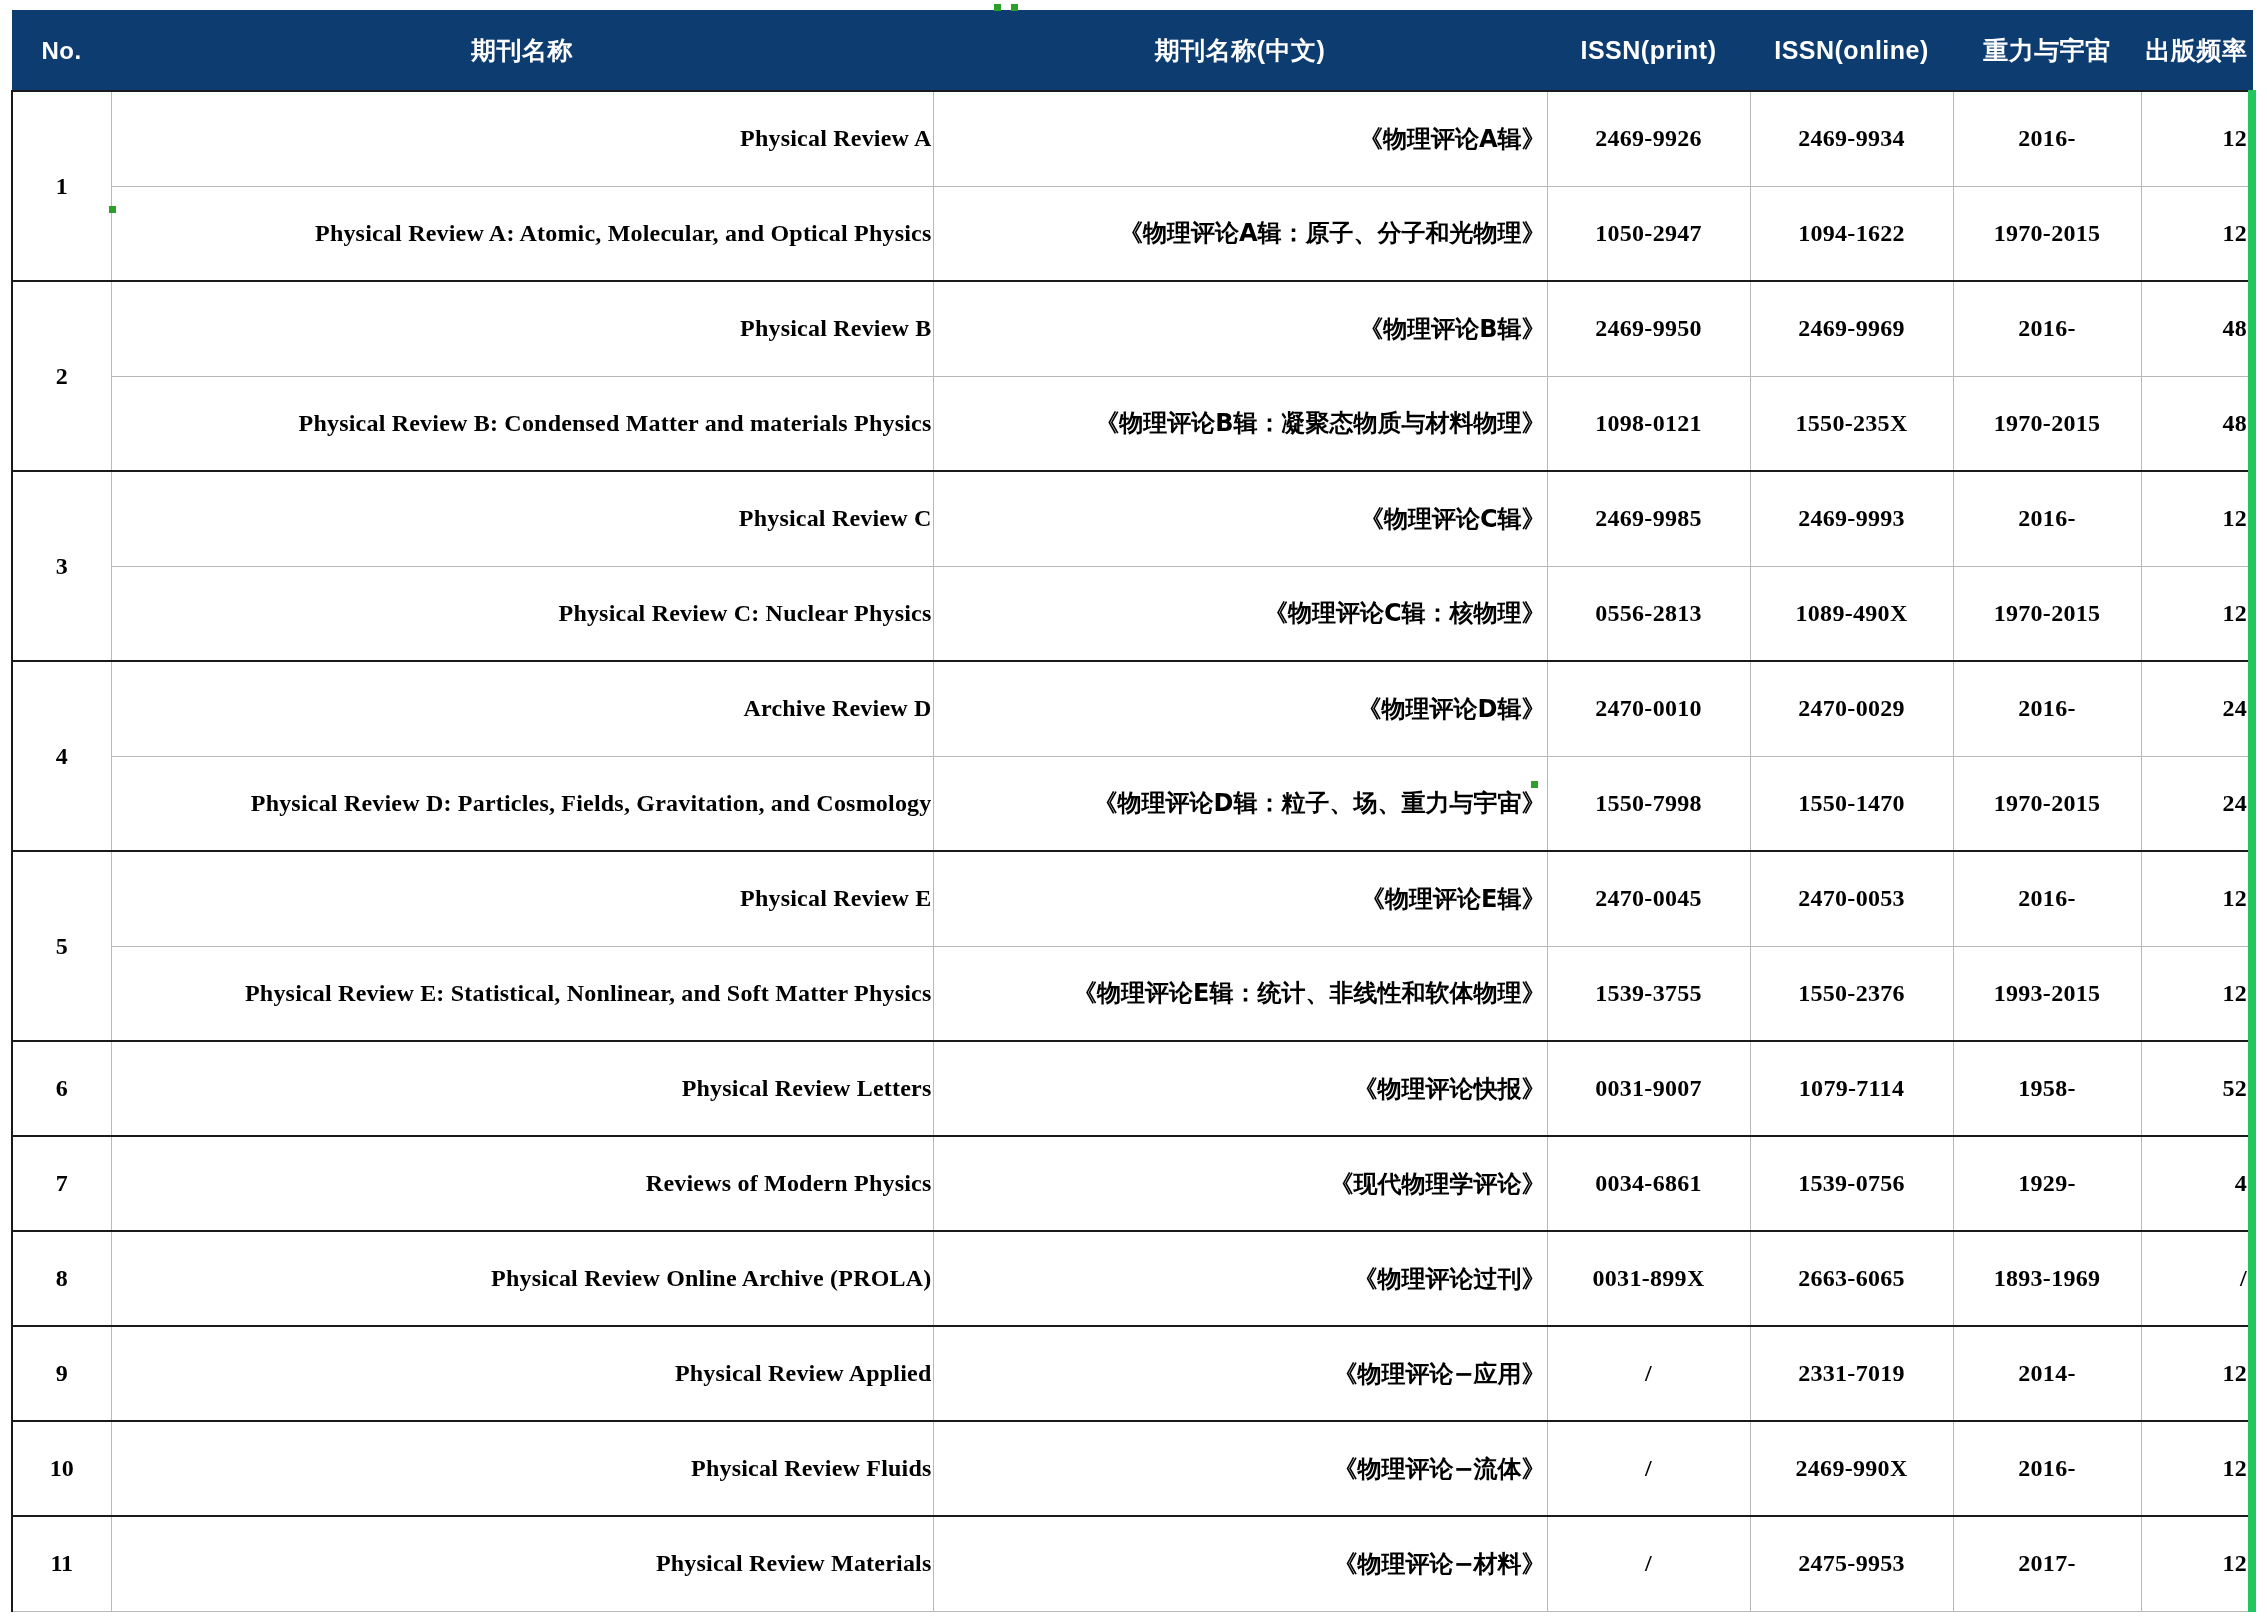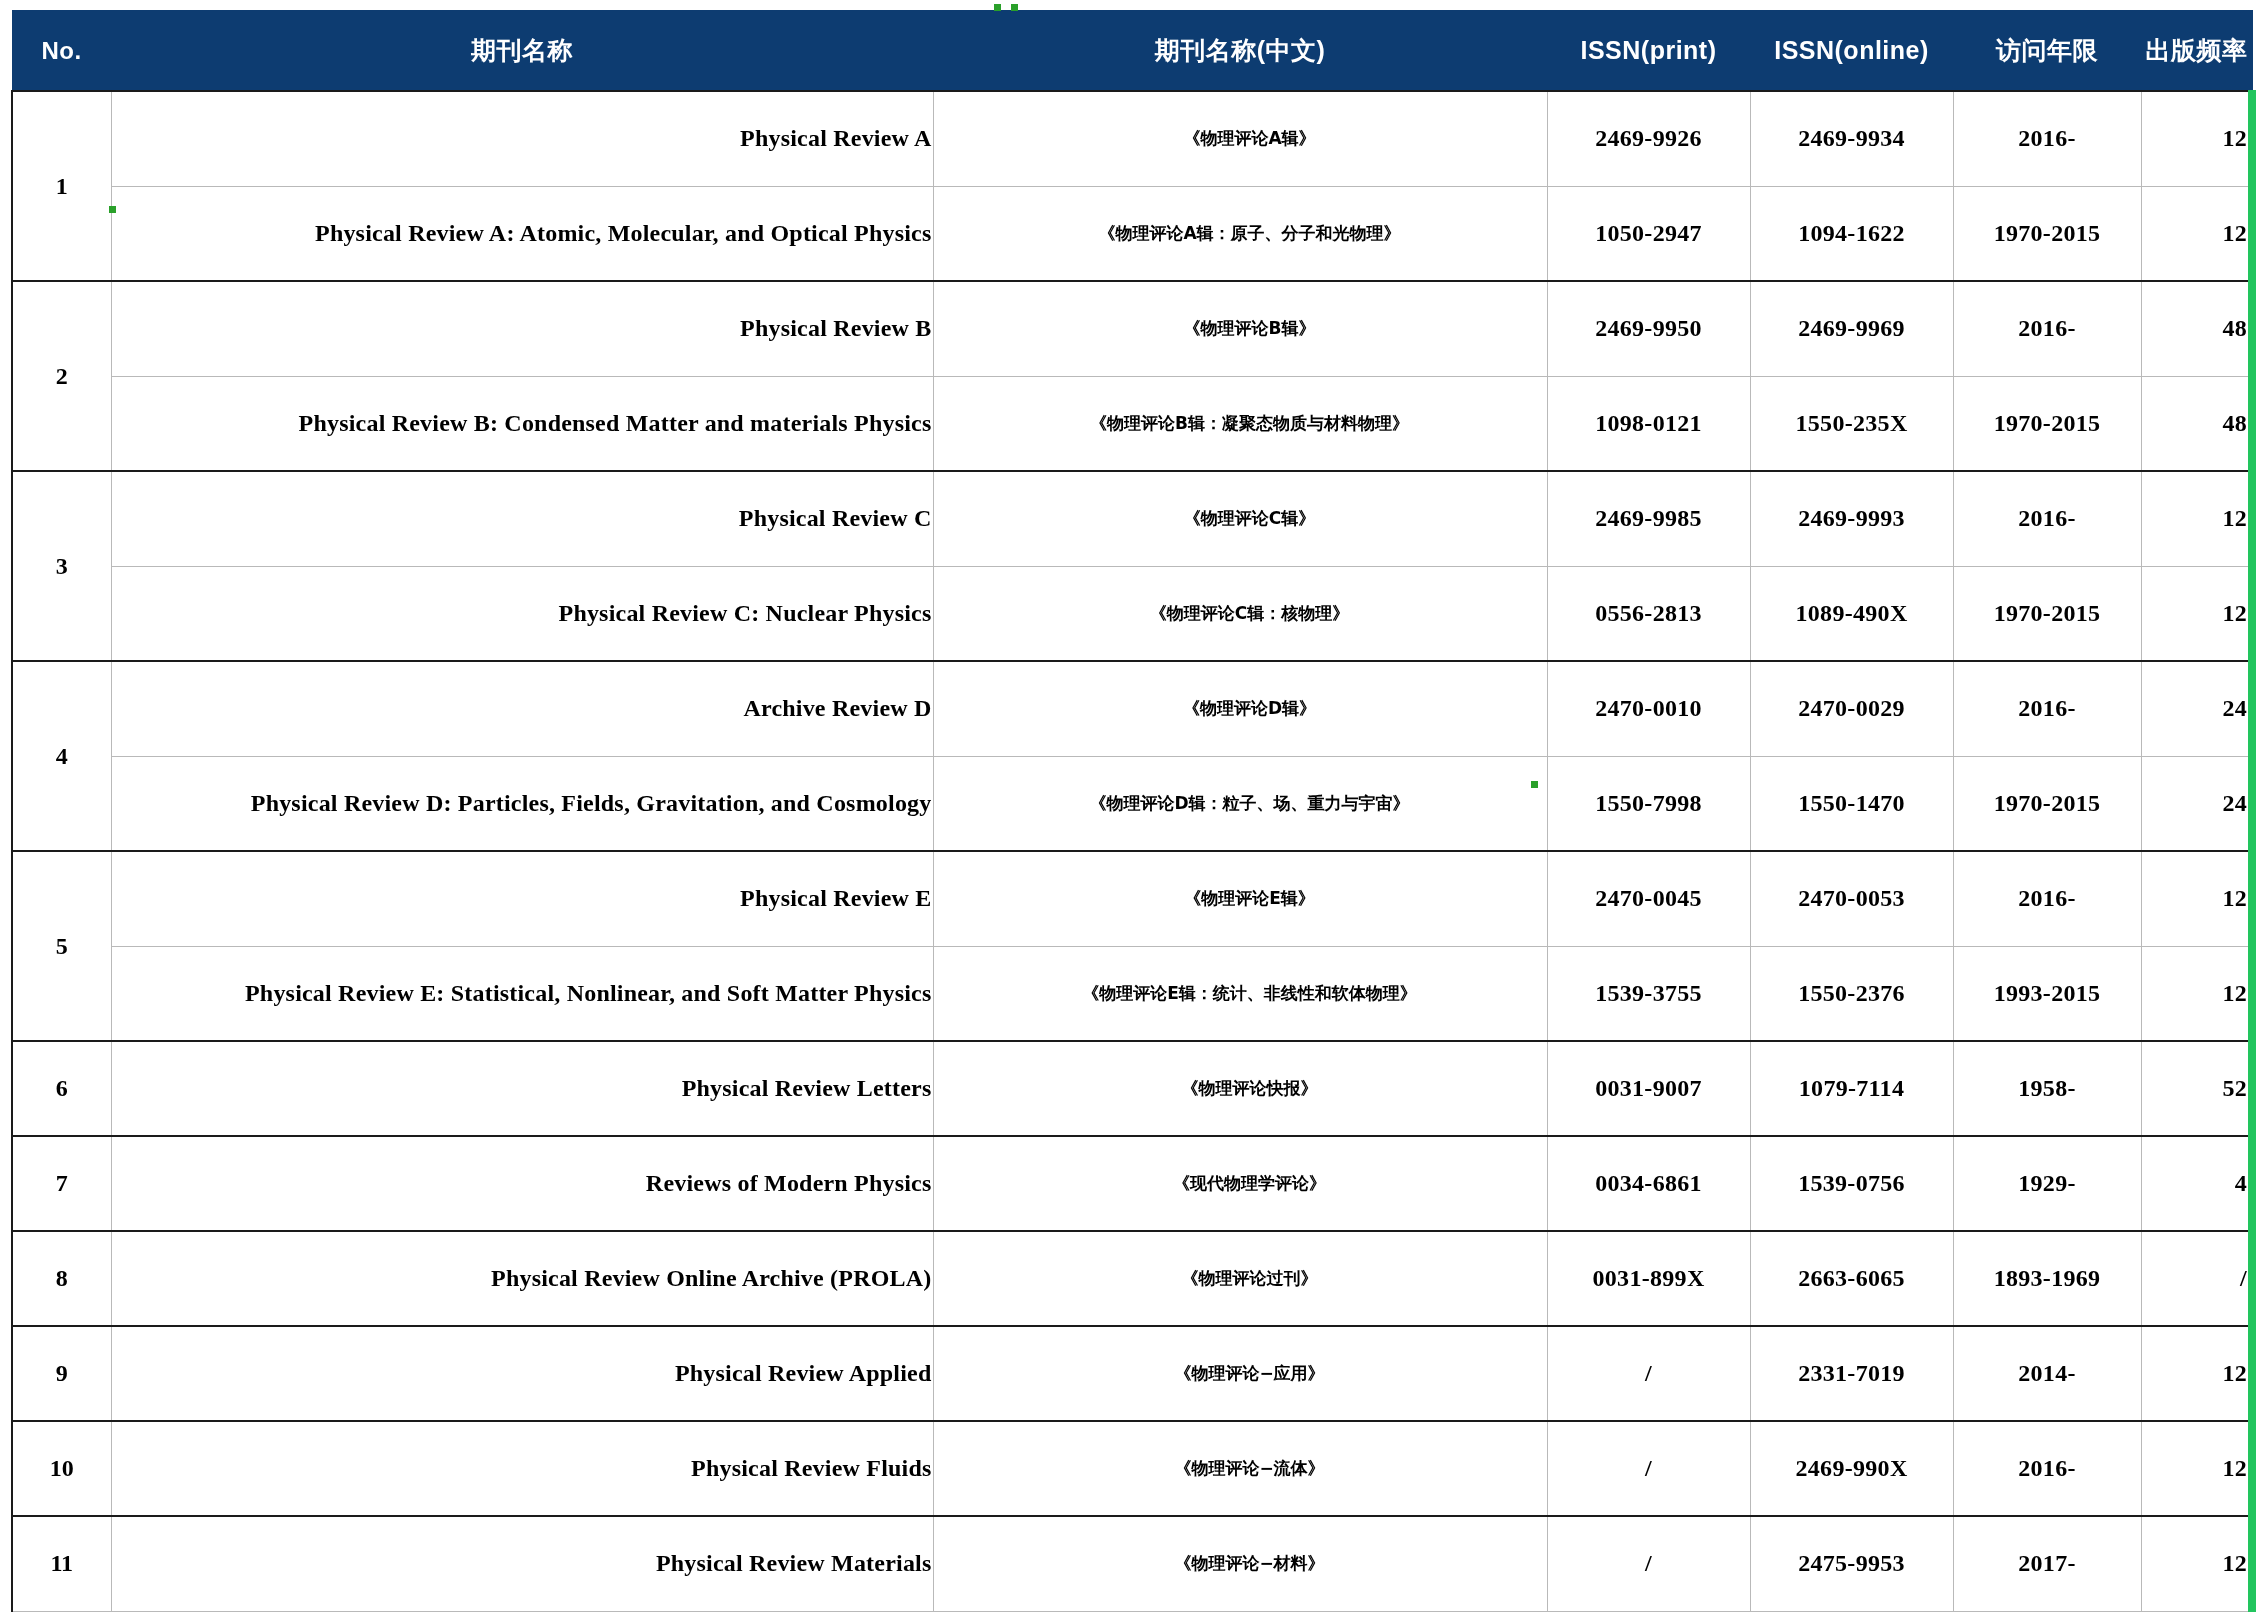--- a/index.html
+++ b/index.html
@@ -56,25 +56,25 @@
     border-left: 1px solid #1a1a1a;
     border-right: 1px solid #b9b9b9;
   }
   tbody td.name-cell {
     text-align: right;
     padding-left: 22px;
     vertical-align: middle;
     letter-spacing: 0.2px;
   }
   tbody td.cname-cell {
-    text-align: center;
+    text-align: right;
     padding-left: 20px;
     vertical-align: middle;
     font-family: "DejaVu Sans", "Liberation Sans", sans-serif;
-    font-size: 17px;
+    font-size: 24px;
   }
   tbody td.issn-cell,
   tbody td.years-cell,
   tbody td.freq-cell {
     text-align: center;
     vertical-align: middle;
     letter-spacing: 0.3px;
   }
   tbody tr.group-start > td { border-top: 2px solid #1a1a1a; }
   tbody tr.group-end > td { border-bottom: 1px solid #b9b9b9; }
@@ -104,21 +104,21 @@
       <col class="c-years">
       <col class="c-freq">
     </colgroup>
     <thead>
       <tr>
         <th class="hdr-no">No.</th>
         <th>期刊名称</th>
         <th>期刊名称(中文)</th>
         <th>ISSN(print)</th>
         <th>ISSN(online)</th>
-        <th>访问年限</th>
+        <th>重力与宇宙</th>
         <th>出版频率</th>
       </tr>
     </thead>
     <tbody id="table-body">
         <tr class="group-start">
           <td class="no-cell thick-left" rowspan="2">1</td>
           <td class="name-cell">Physical Review A</td>
           <td class="cname-cell">《物理评论A辑》</td>
           <td class="issn-cell">2469-9926</td>
           <td class="issn-cell">2469-9934</td>

